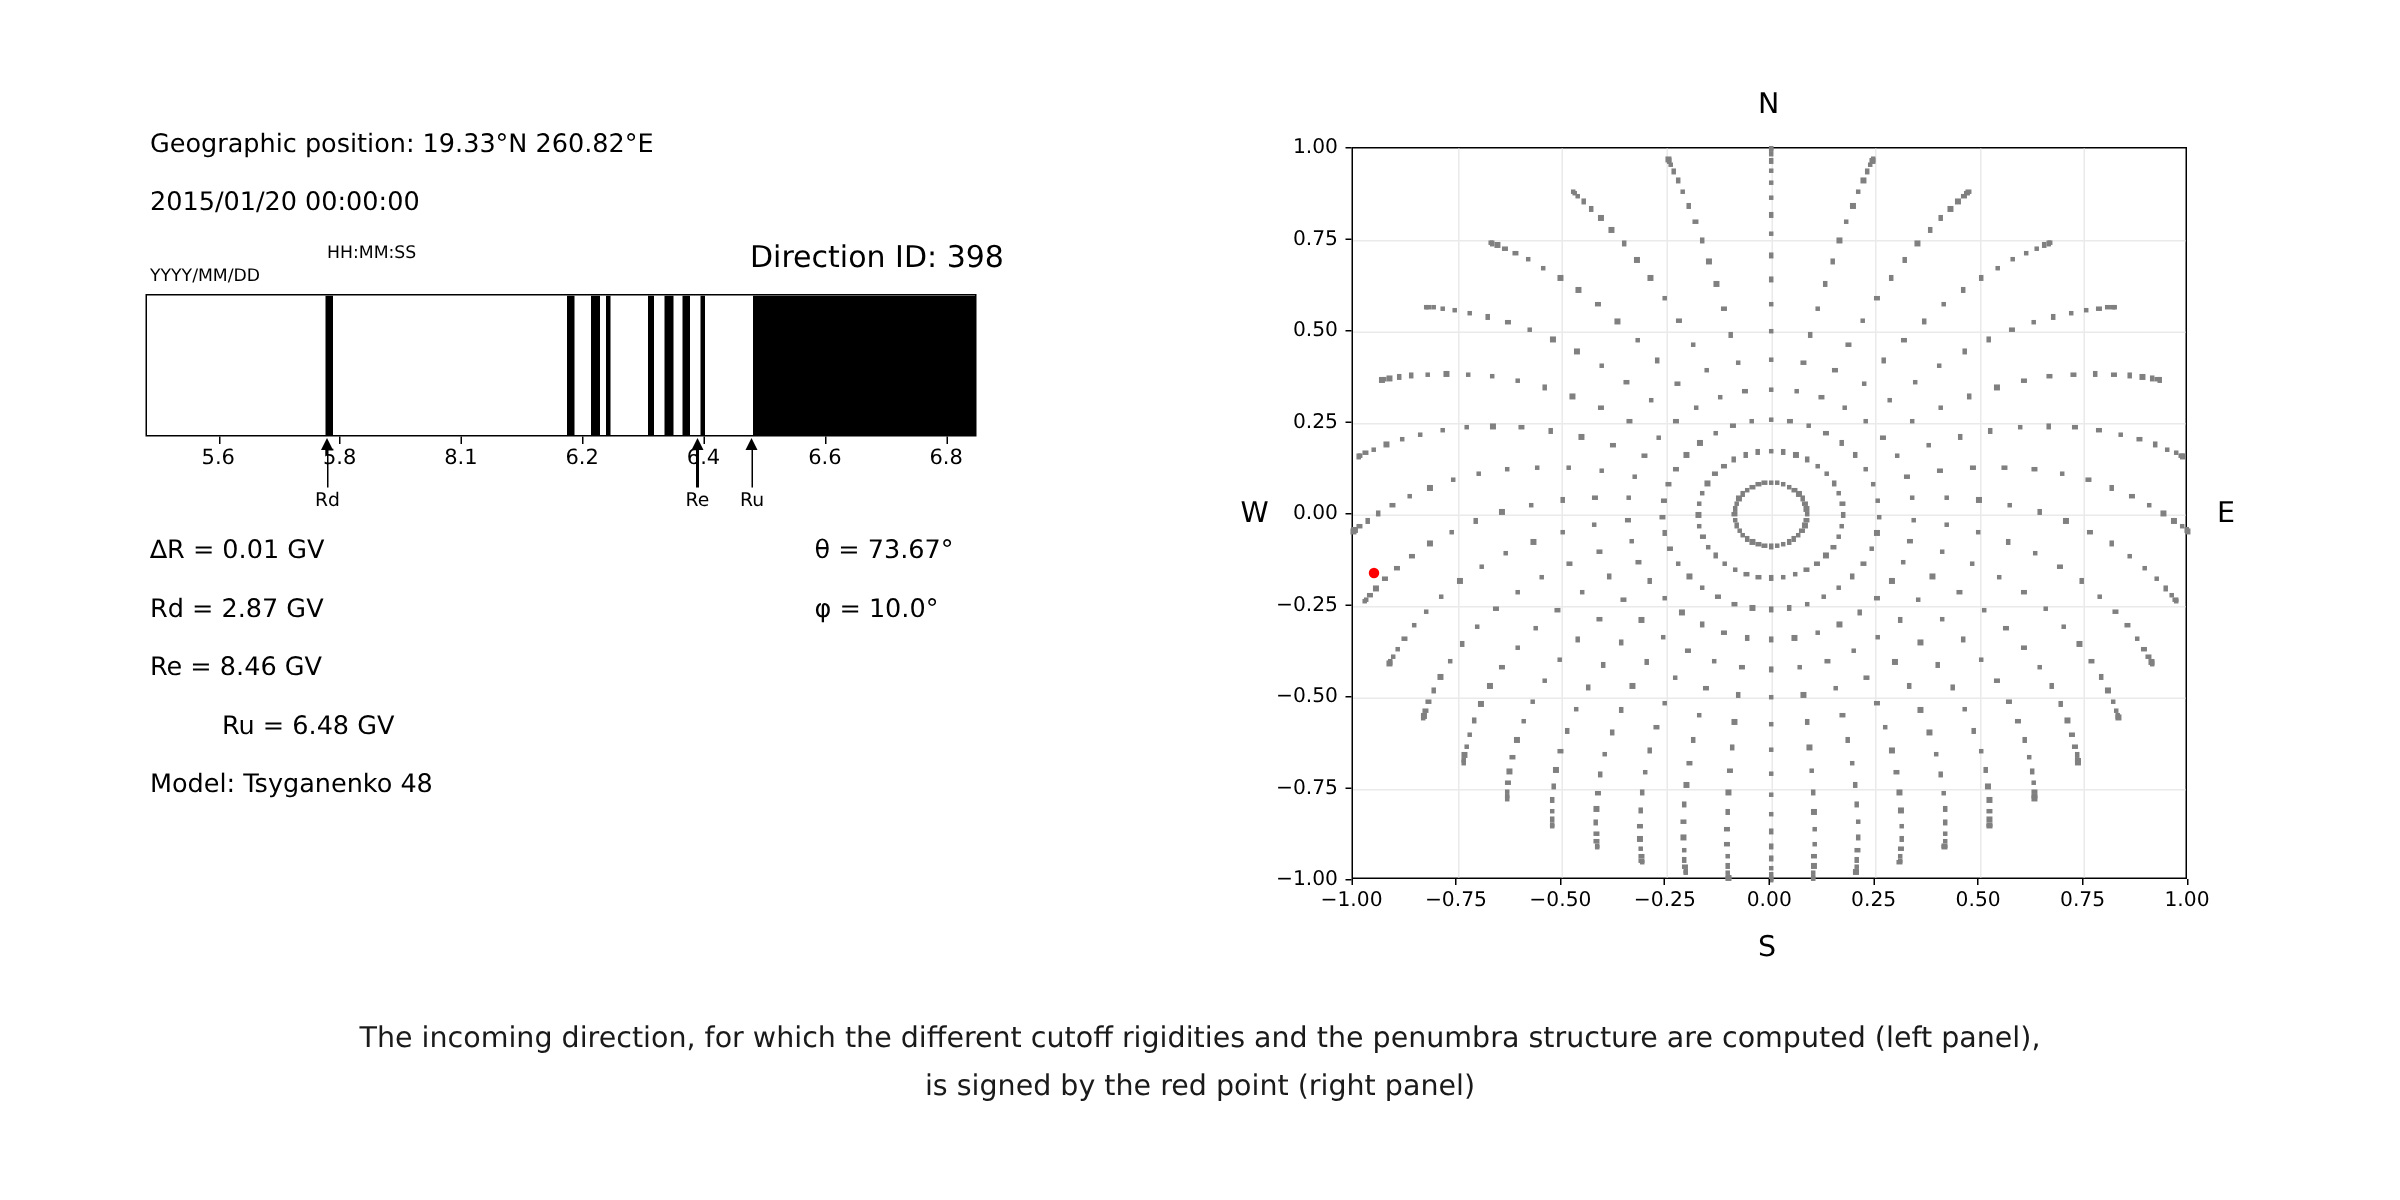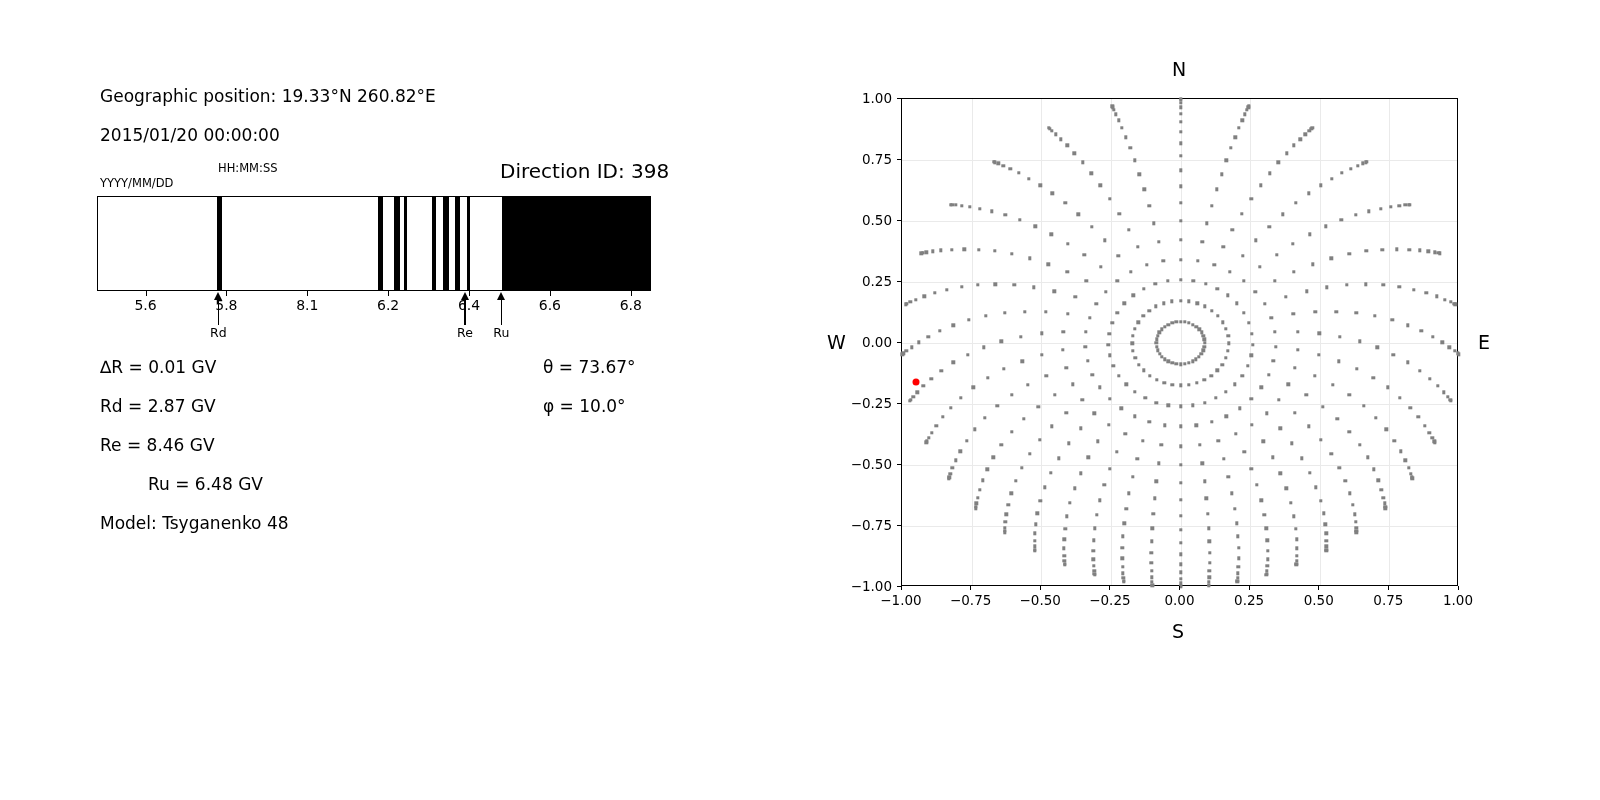--- a/index.html
+++ b/index.html
@@ -835,15 +835,19 @@
         <div class="xtlabel" style="left: 1249.12px; top: 592px;">0.25</div>
         <div class="xtick" style="left: 1318.25px; top: 586px;"></div>
         <div class="xtlabel" style="left: 1318.75px; top: 592px;">0.50</div>
         <div class="xtick" style="left: 1387.88px; top: 586px;"></div>
         <div class="xtlabel" style="left: 1388.38px; top: 592px;">0.75</div>
         <div class="xtick" style="left: 1457.5px; top: 586px;"></div>
         <div class="xtlabel" style="left: 1458px; top: 592px;">1.00</div>
       </div>
   </div>
 
+  <div class="abs" id="caption">
+    <div class="cap-line">The incoming direction, for which the different cutoff rigidities and the penumbra structure are computed (left panel),</div>
+    <div class="cap-line">is signed by the red point (right panel)</div>
+  </div>
 
 
 </div>
 
 </body></html>

